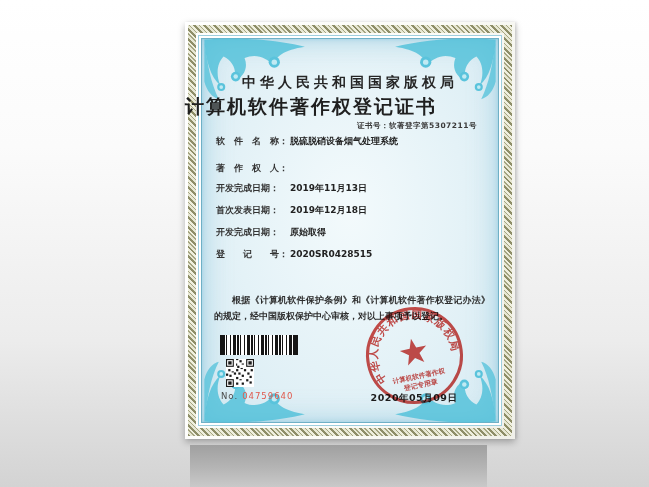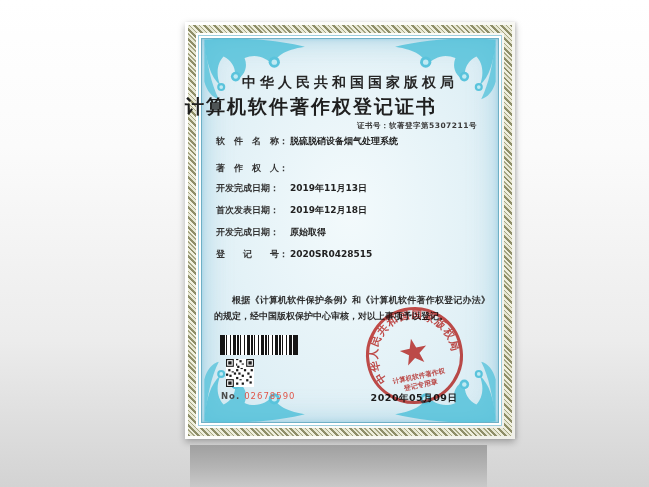--- a/index.html
+++ b/index.html
@@ -59,21 +59,21 @@
     text-indent:2em;text-align:justify;
   }
   
   .barcode{
     position:absolute;left:35px;top:313px;width:72px;height:20px;background:#fff;
     border-left:3px solid #151515;border-right:3px solid #151515;
     background-image:repeating-linear-gradient(90deg,#151515 0 2px,#fff 2px 3px,#151515 3px 4px,#fff 4px 7px,#151515 7px 8px,#fff 8px 10px,#151515 10px 13px,#fff 13px 14px);
   }
   .qr{position:absolute;left:41px;top:337px;width:28px;height:28px;}
   .serial{position:absolute;left:36px;top:369px;font-size:8.5px;letter-spacing:1px;}
-  .serial .pfx{color:#4a4a4a;font-weight:bold;}
+  .serial .pfx{color:#4a4a4a;}
   .serial .num{color:#e0574b;margin-left:4px;}
   .issue-date{
     position:absolute;left:176px;top:370px;width:106px;text-align:center;
     font-size:9.5px;font-weight:bold;color:#1c1c1c;letter-spacing:.5px;
   }
   .stamp{
     position:absolute;left:179px;top:283px;width:101px;height:101px;
     transform:rotate(-12deg);opacity:.9;mix-blend-mode:multiply;
   }
   
@@ -220,21 +220,21 @@
           <rect x="18" y="18" width="2" height="2"></rect>
           <rect x="21" y="20" width="2" height="2"></rect>
         <rect x="9" y="16" width="2" height="2"></rect>
           <rect x="12" y="18" width="2" height="1"></rect>
           <rect x="9" y="21" width="2" height="2"></rect>
           <rect x="14" y="21" width="2" height="2"></rect>
       </g>
     </svg>
 
     <div class="serial">
-      <span class="pfx">No.</span><span class="num">02678590</span>
+      <span class="pfx">No.</span><span class="num">04759640</span>
     </div>
 
     <div class="issue-date">2020年05月09日</div>
 
     <svg class="stamp" viewBox="0 0 100 100">
       <defs>
         <path id="ringArc" d="M 18,68.5 A 37,37 0 1 1 82,68.5" fill="none"></path>
       </defs>
       <circle cx="50" cy="50" r="46.5" fill="none" stroke="#cf3a36" stroke-width="3"></circle>
       <text font-size="10.5" font-weight="bold" fill="#cf3a36" letter-spacing="1.2">

